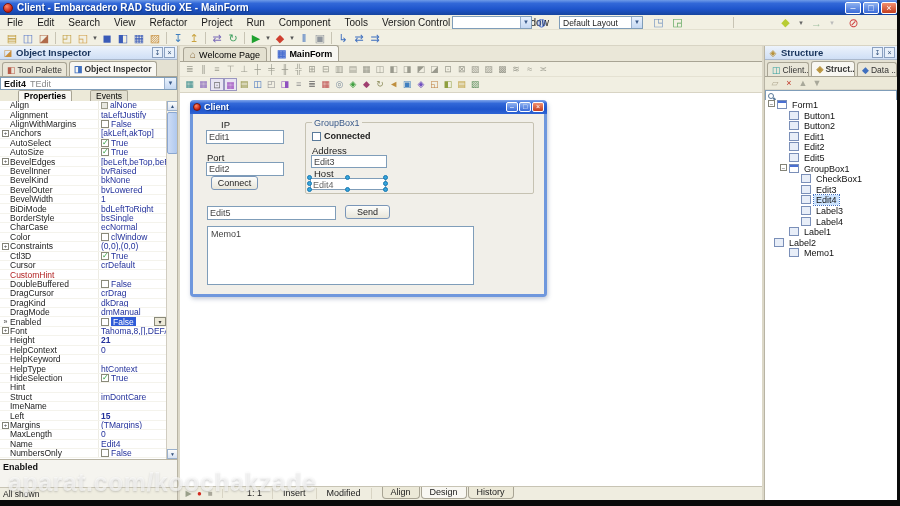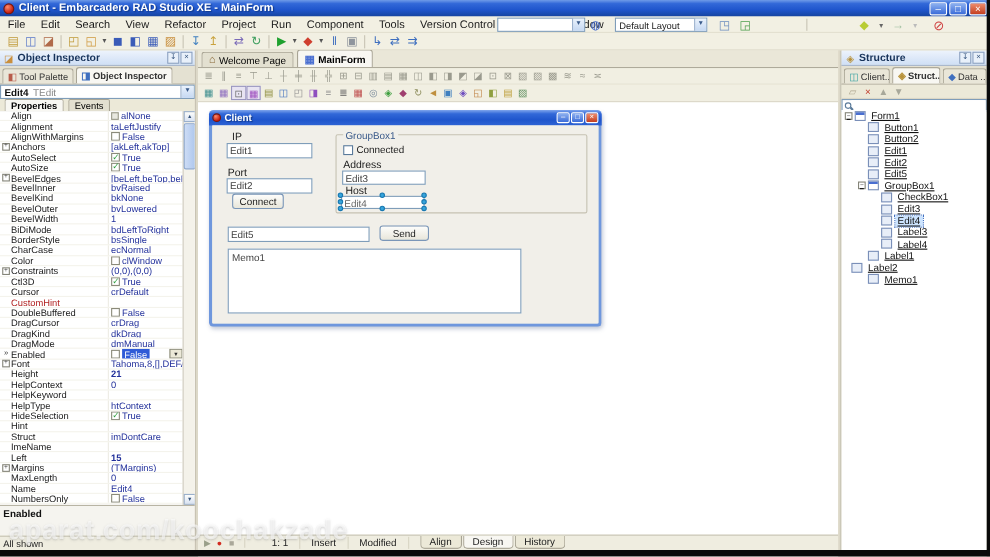--- a/index.html
+++ b/index.html
@@ -57,21 +57,21 @@
   .oi { position:absolute; left:0; top:46px; width:178px; height:454px; background:#ECE9D8; border-right:1px solid #B8B4A4; }
   .oi-combo { height:13px; margin:0; background:#fff; border:1px solid #7F9DB9; display:flex; align-items:center;
     font-size:9px; padding-left:3px; position:relative; }
   .oi-combo b { color:#111; }
   .oi-combo .t { color:#888; margin-left:4px; }
   .oi-combo .ca { position:absolute; right:0; top:0; width:12px; height:11px;
     background:linear-gradient(180deg,#EAF2FC,#C5D8F2); border-left:1px solid #9ab0cc; color:#3a5a8a;
     font-size:6px; text-align:center; line-height:11px; }
   .proptabs { height:12px; display:flex; align-items:flex-end; background:#ECE9D8; border-bottom:1px solid #A8A494; }
   .proptab { height:11px; font-size:8.5px; padding:0 5px; border:1px solid #A8A494; border-bottom:none;
-    border-radius:2px 2px 0 0; background:#E2DFD0; margin-left:4px; line-height:11px; }
+    border-radius:2px 2px 0 0; background:#E2DFD0; margin-left:18px; line-height:11px; }
   .proptab.active { background:#F8F7F2; font-weight:bold; }
   .pgrid { position:absolute; left:0; top:55px; bottom:41px; width:177px; background:#fff; overflow:hidden; }
   .pscroll { position:absolute; right:0; top:0; bottom:0; width:11px; background:#F4F2EA; border-left:1px solid #D0CCC0; }
   .psa { position:absolute; left:0; width:11px; height:10px; background:linear-gradient(180deg,#FDFDFB,#D8E2F2);
     border:1px solid #9ab0cc; font-size:5px; text-align:center; line-height:9px; color:#33527c; }
   .psa.up { top:0; } .psa.dn { bottom:0; }
   .psthumb { position:absolute; left:0; top:11px; width:11px; height:42px;
     background:linear-gradient(90deg,#CDDCF5,#AFC8EE); border:1px solid #8aa6d0; border-radius:2px; }
   .prow { display:flex; align-items:center; height:9.42px; padding-left:1px; border-bottom:1px solid #F4F3EC; width:166px; }
   .pexp { width:9px; flex:none; font-size:7px; line-height:7px; color:#444; text-align:center; }
@@ -138,37 +138,37 @@
     background:linear-gradient(180deg,#8FB2F0,#3A6BD8); color:#fff; font-size:7px; line-height:8px; text-align:center; }
   .cf-btn.close { background:linear-gradient(180deg,#F09070,#C33D1F); }
   .cf-body { position:absolute; left:0; top:13px; right:0; bottom:0; background:#F1EFE9; }
   .flabel { position:absolute; font-size:9.5px; color:#222; white-space:nowrap; }
   .fedit { position:absolute; background:#fff; border:1px solid #7F9DB9; font-size:9px; color:#444;
     padding:1px 0 0 2px; overflow:hidden; white-space:nowrap; }
   .fbtn { position:absolute; border:1px solid #7A96B8; border-radius:3px; font-size:9px; color:#222;
     background:linear-gradient(180deg,#FDFDFB,#E8E6DA); text-align:center; }
   .fgroup { position:absolute; border:1px solid #C6C2B2; border-radius:2px; }
   .fgroup-cap { position:absolute; left:6px; top:-5px; background:#F1EFE9; padding:0 2px; font-size:9px; color:#3a5a8a; }
-  .fcheck { position:absolute; display:flex; align-items:center; font-size:9px; color:#222; }
+  .fcheck { position:absolute; display:flex; align-items:center; font-size:9px; color:#222;font-weight:bold; }
   .fcheck .box { width:9px; height:9px; border:1px solid #5a7a9a; background:#fff; margin-right:3px; flex:none; }
   .fmemo { position:absolute; background:#fff; border:1px solid #7F9DB9; font-size:9px; color:#444; padding:2px 3px; }
   .handle { position:absolute; width:5px; height:5px; border-radius:50%;
     background:#35A4DC; border:1px solid #1878B0; }
 
   
   .structure { position:absolute; left:764px; top:46px; width:133px; height:454px; background:#ECE9D8; border-left:1px solid #B8B4A4; }
   .str-tb { height:13px; display:flex; align-items:center; background:#ECE9D8; border-bottom:1px solid #DAD6C6; padding-left:3px; }
   .str-tb span { width:14px; text-align:center; font-size:9px; }
   .str-search { height:12px; background:#fff; border:1px solid #7F9DB9; margin:0; display:flex; align-items:center; padding-left:2px; }
   .mag { width:6px; height:6px; border:1.5px solid #5a7a9a; border-radius:50%; position:relative; flex:none; }
   .mag::after { content:""; position:absolute; width:3px; height:1.5px; background:#5a7a9a;
     transform:rotate(45deg); right:-3px; bottom:-1px; }
   .str-search input { border:none; outline:none; flex:1; font-size:8px; height:10px; font-family:"Liberation Sans",sans-serif; }
   .tree { position:absolute; left:0; top:54px; bottom:0; width:132px; background:#fff; overflow:hidden; }
-  .trow { display:flex; align-items:center; height:10.6px; font-size:9px; color:#111; white-space:nowrap;text-decoration:underline; }
+  .trow { display:flex; align-items:flex-start; height:10.6px; font-size:9px; color:#111; white-space:nowrap; }
   .texp { width:8px; flex:none; font-size:6px; color:#444; text-align:center; line-height:6px; }
   .texp.box { width:7px; height:7px; border:1px solid #848478; background:#fff; margin-right:1px; }
   .ticon { width:10px; height:9px; border:1px solid #7a8fb8; background:#E8EEF8; margin:0 3px 0 1px; flex:none; }
   .ticon.form { background:linear-gradient(180deg,#4a6fd1 35%,#fff 35%); }
   .tlabel { padding:0 2px; }
   .tlabel.selected { background:#CCE4FF; outline:1px dotted #3f6fbf; }
 
   
   .splitter { position:absolute; top:46px; width:2px; height:454px; background:#DCD8C8; }
   .blackbar { position:absolute; left:0; top:500px; width:900px; height:6px; background:#0a0a0a; }
@@ -780,21 +780,21 @@
           <span class="cf-icon"></span>
           <span class="cf-title-text">Client</span>
           <span class="cf-btns">
 
           <span class="cf-btn">–</span>
               <span class="cf-btn">□</span>
               <span class="cf-btn close">×</span>
             </span>
         </div>
         <div class="cf-body">
-          <span class="flabel" style="left:18px;top:5px">IP</span>
+          <span class="flabel" style="left:28px;top:5px">IP</span>
           <div class="fedit" style="left:13px;top:16px;width:78px;height:14px">Edit1</div>
           <span class="flabel" style="left:14px;top:38px">Port</span>
           <div class="fedit" style="left:13px;top:48px;width:78px;height:14px">Edit2</div>
           <div class="fbtn" style="left:18px;top:62px;width:47px;height:14px;line-height:13px">Connect</div>
 
           <div class="fgroup" style="left:112px;top:8px;width:229px;height:72px">
             <span class="fgroup-cap">GroupBox1</span>
             <span class="fcheck" style="left:6px;top:8px">
               <span class="box"></span>
               <span>Connected</span>

